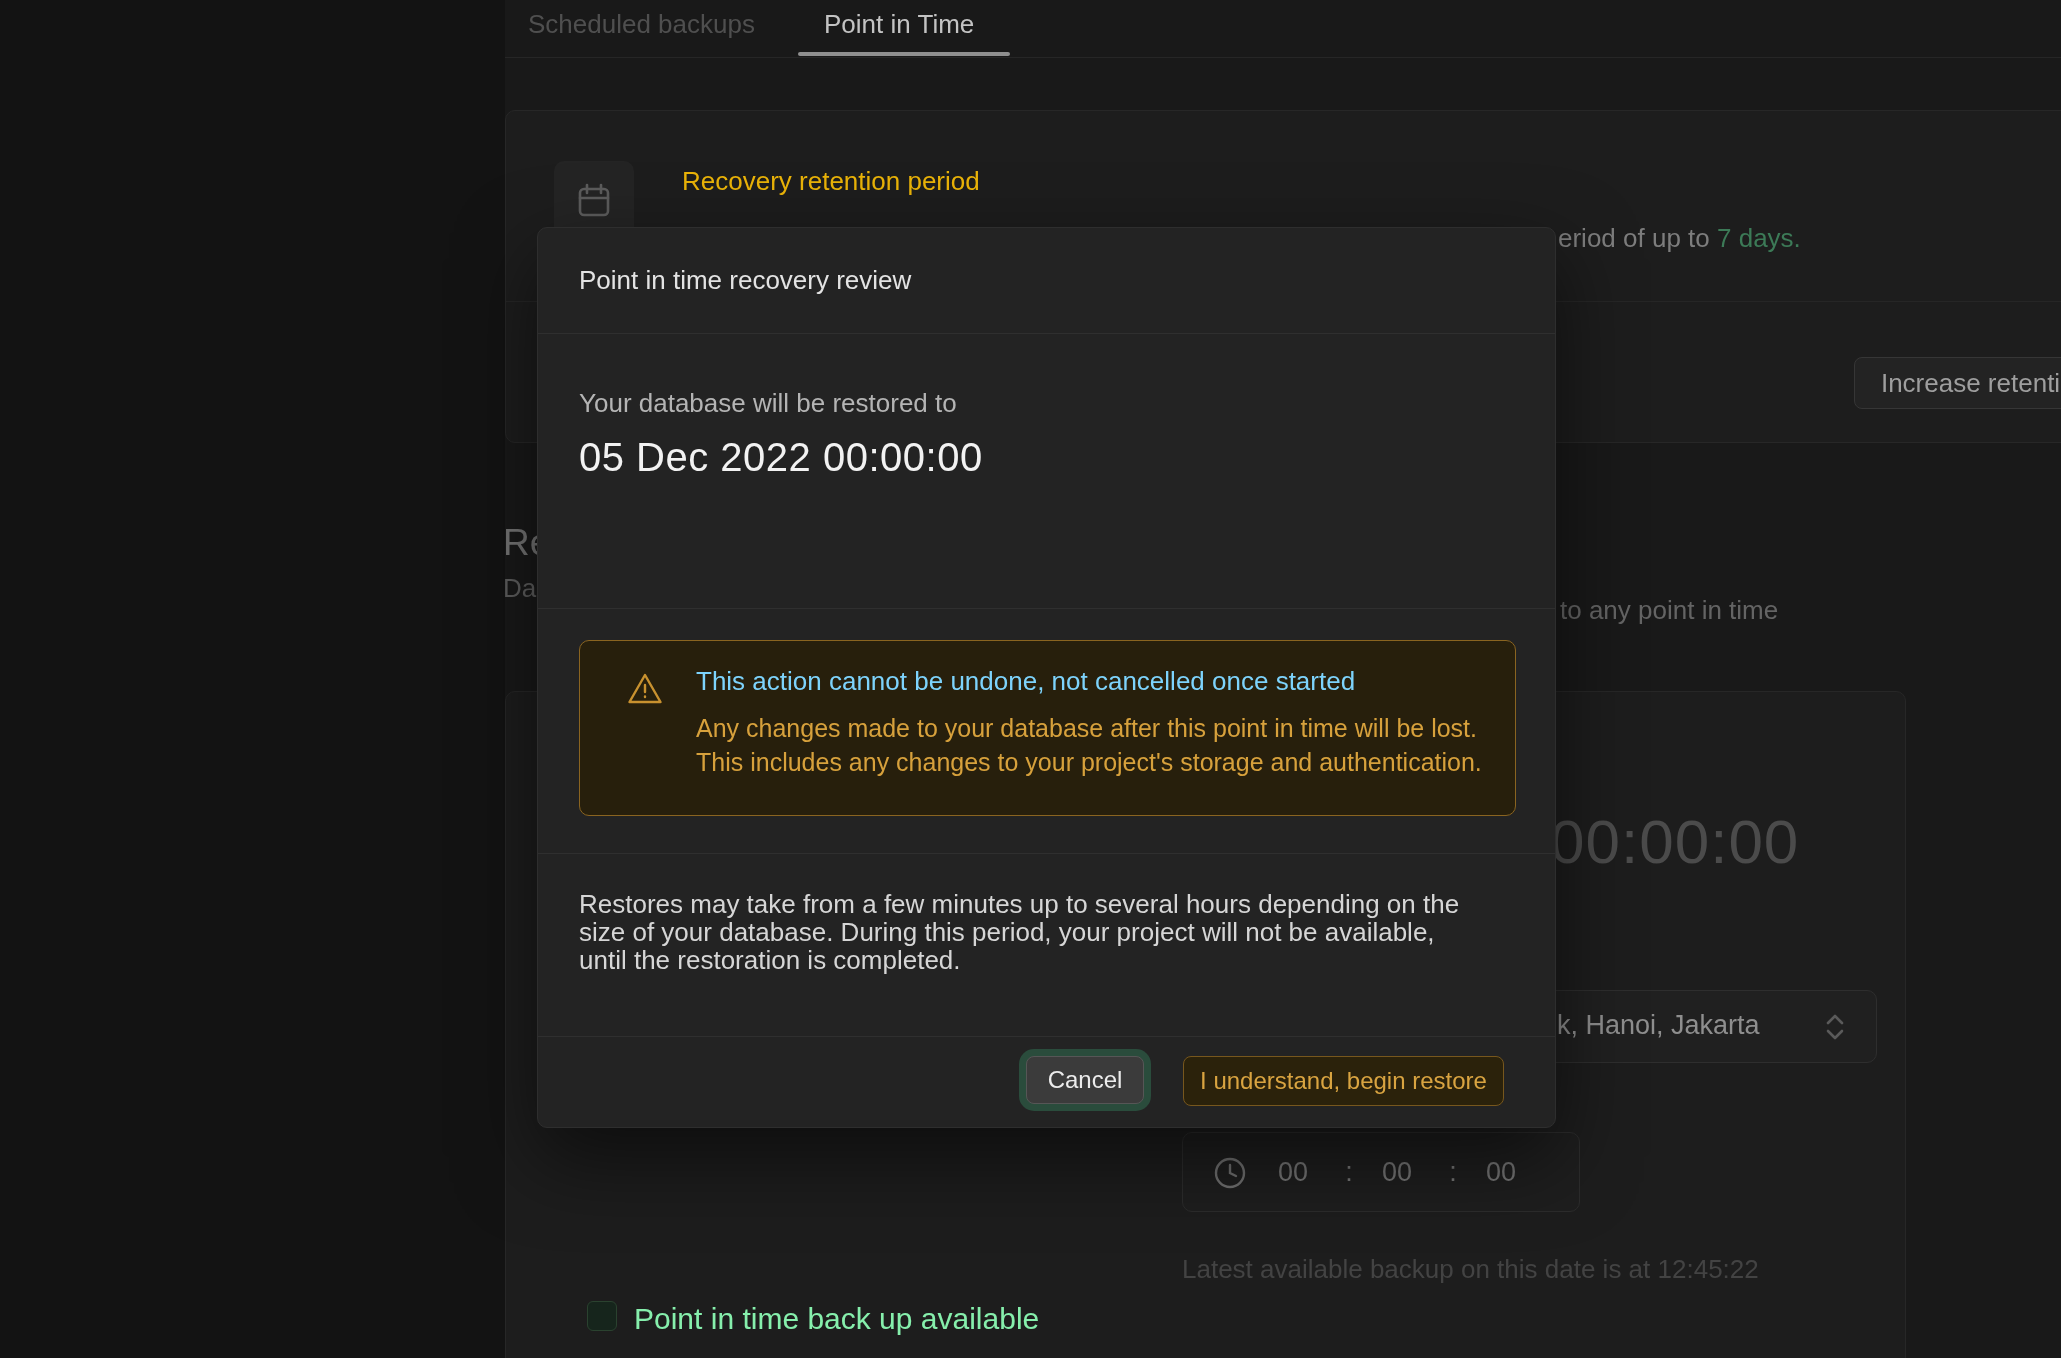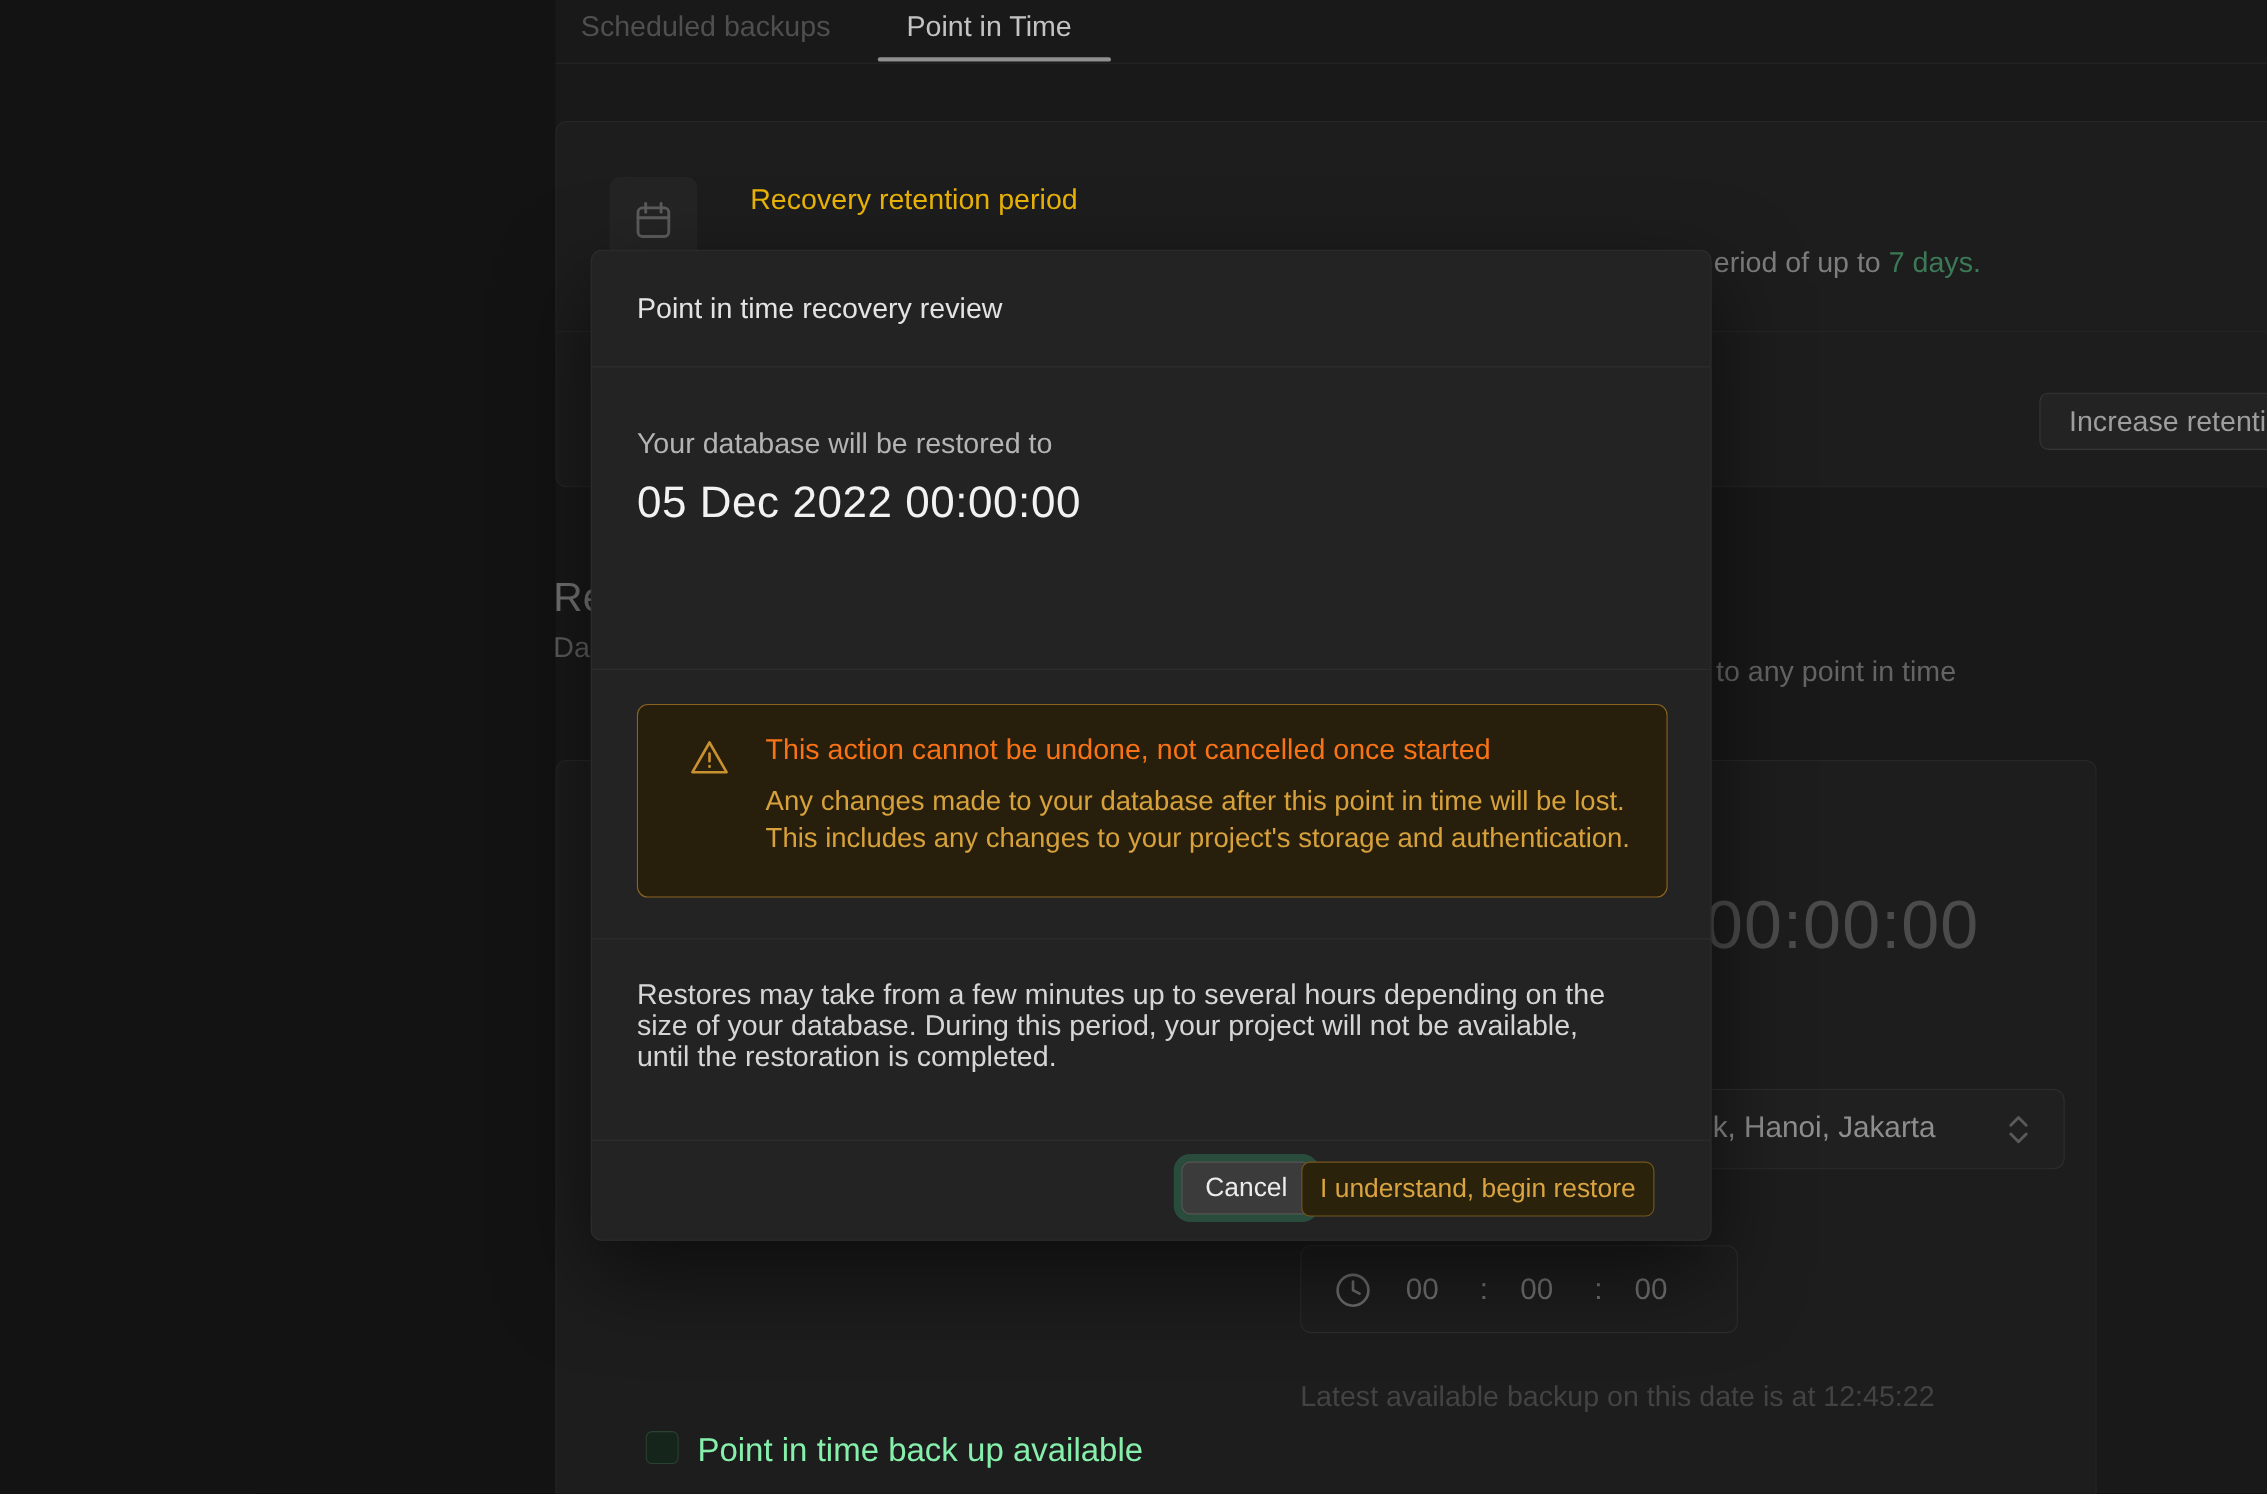--- a/index.html
+++ b/index.html
@@ -43,21 +43,21 @@
   .legend-label{color:#86efac;font-size:30px;white-space:nowrap;}
   
   .modal{background:#232323;border:1px solid #2e2e2e;border-radius:10px;
     box-shadow:0 30px 80px rgba(0,0,0,0.55);box-sizing:border-box;z-index:10;}
   .modal-divider{background:#2f2f2f;height:1px;left:0;width:100%;}
   .modal-title{color:#e3e3e3;font-size:26px;}
   .m-label{color:#b4b4b4;font-size:26px;}
   .m-datetime{color:#f2f2f2;font-size:40px;letter-spacing:0.5px;white-space:nowrap;}
   .m-tz{color:#e0e0e0;font-size:31px;white-space:nowrap;}
   .warnbox{background:#271f0c;border:1px solid #8a6420;border-radius:10px;box-sizing:border-box;}
-  .warn-title{color:#f97316;font-size:26px;white-space:nowrap;}
+  .warn-title{color:#7dd3fc;font-size:26px;white-space:nowrap;}
   .warn-body{color:#d7a13c;font-size:25px;line-height:34px;white-space:nowrap;}
   .m-note{color:#d6d6d6;font-size:26px;line-height:28px;}
   .btn-cancel{background:#3b3b3b;border:1px solid #565656;border-radius:8px;color:#ececec;
     font-size:24px;display:flex;align-items:center;justify-content:center;box-sizing:border-box;
     box-shadow:0 0 0 7px #2a4c3c;cursor:pointer;}
   .btn-confirm{background:#2b220b;border:1px solid #77571d;border-radius:8px;color:#d9a441;
     font-size:24px;display:flex;align-items:center;justify-content:center;box-sizing:border-box;
     white-space:nowrap;cursor:pointer;}
 </style>
 </head>
@@ -150,17 +150,17 @@
       <div class="abs warn-body" style="left:116px;top:70px;">
         <div>Any changes made to your database after this point in time will be lost.</div>
         <div>This includes any changes to your project's storage and authentication.</div>
       </div>
     </div>
     <div class="abs modal-divider" style="top:625px;"></div>
 
     <div class="abs m-note" style="left:41px;top:662px;width:910px;">Restores may take from a few minutes up to several hours depending on the size of your database. During this period, your project will not be available, until the restoration is completed.</div>
 
     <div class="abs modal-divider" style="top:808px;"></div>
-    <div class="abs btn-cancel" style="left:536px;top:828px;width:118px;height:48px;">Cancel</div>
+    <div class="abs btn-cancel" style="left:488px;top:828px;width:118px;height:48px;">Cancel</div>
     <div class="abs btn-confirm" style="left:645px;top:828px;width:321px;height:50px;">I understand, begin restore</div>
   </div>
 
 </div>
 
 </body></html>

